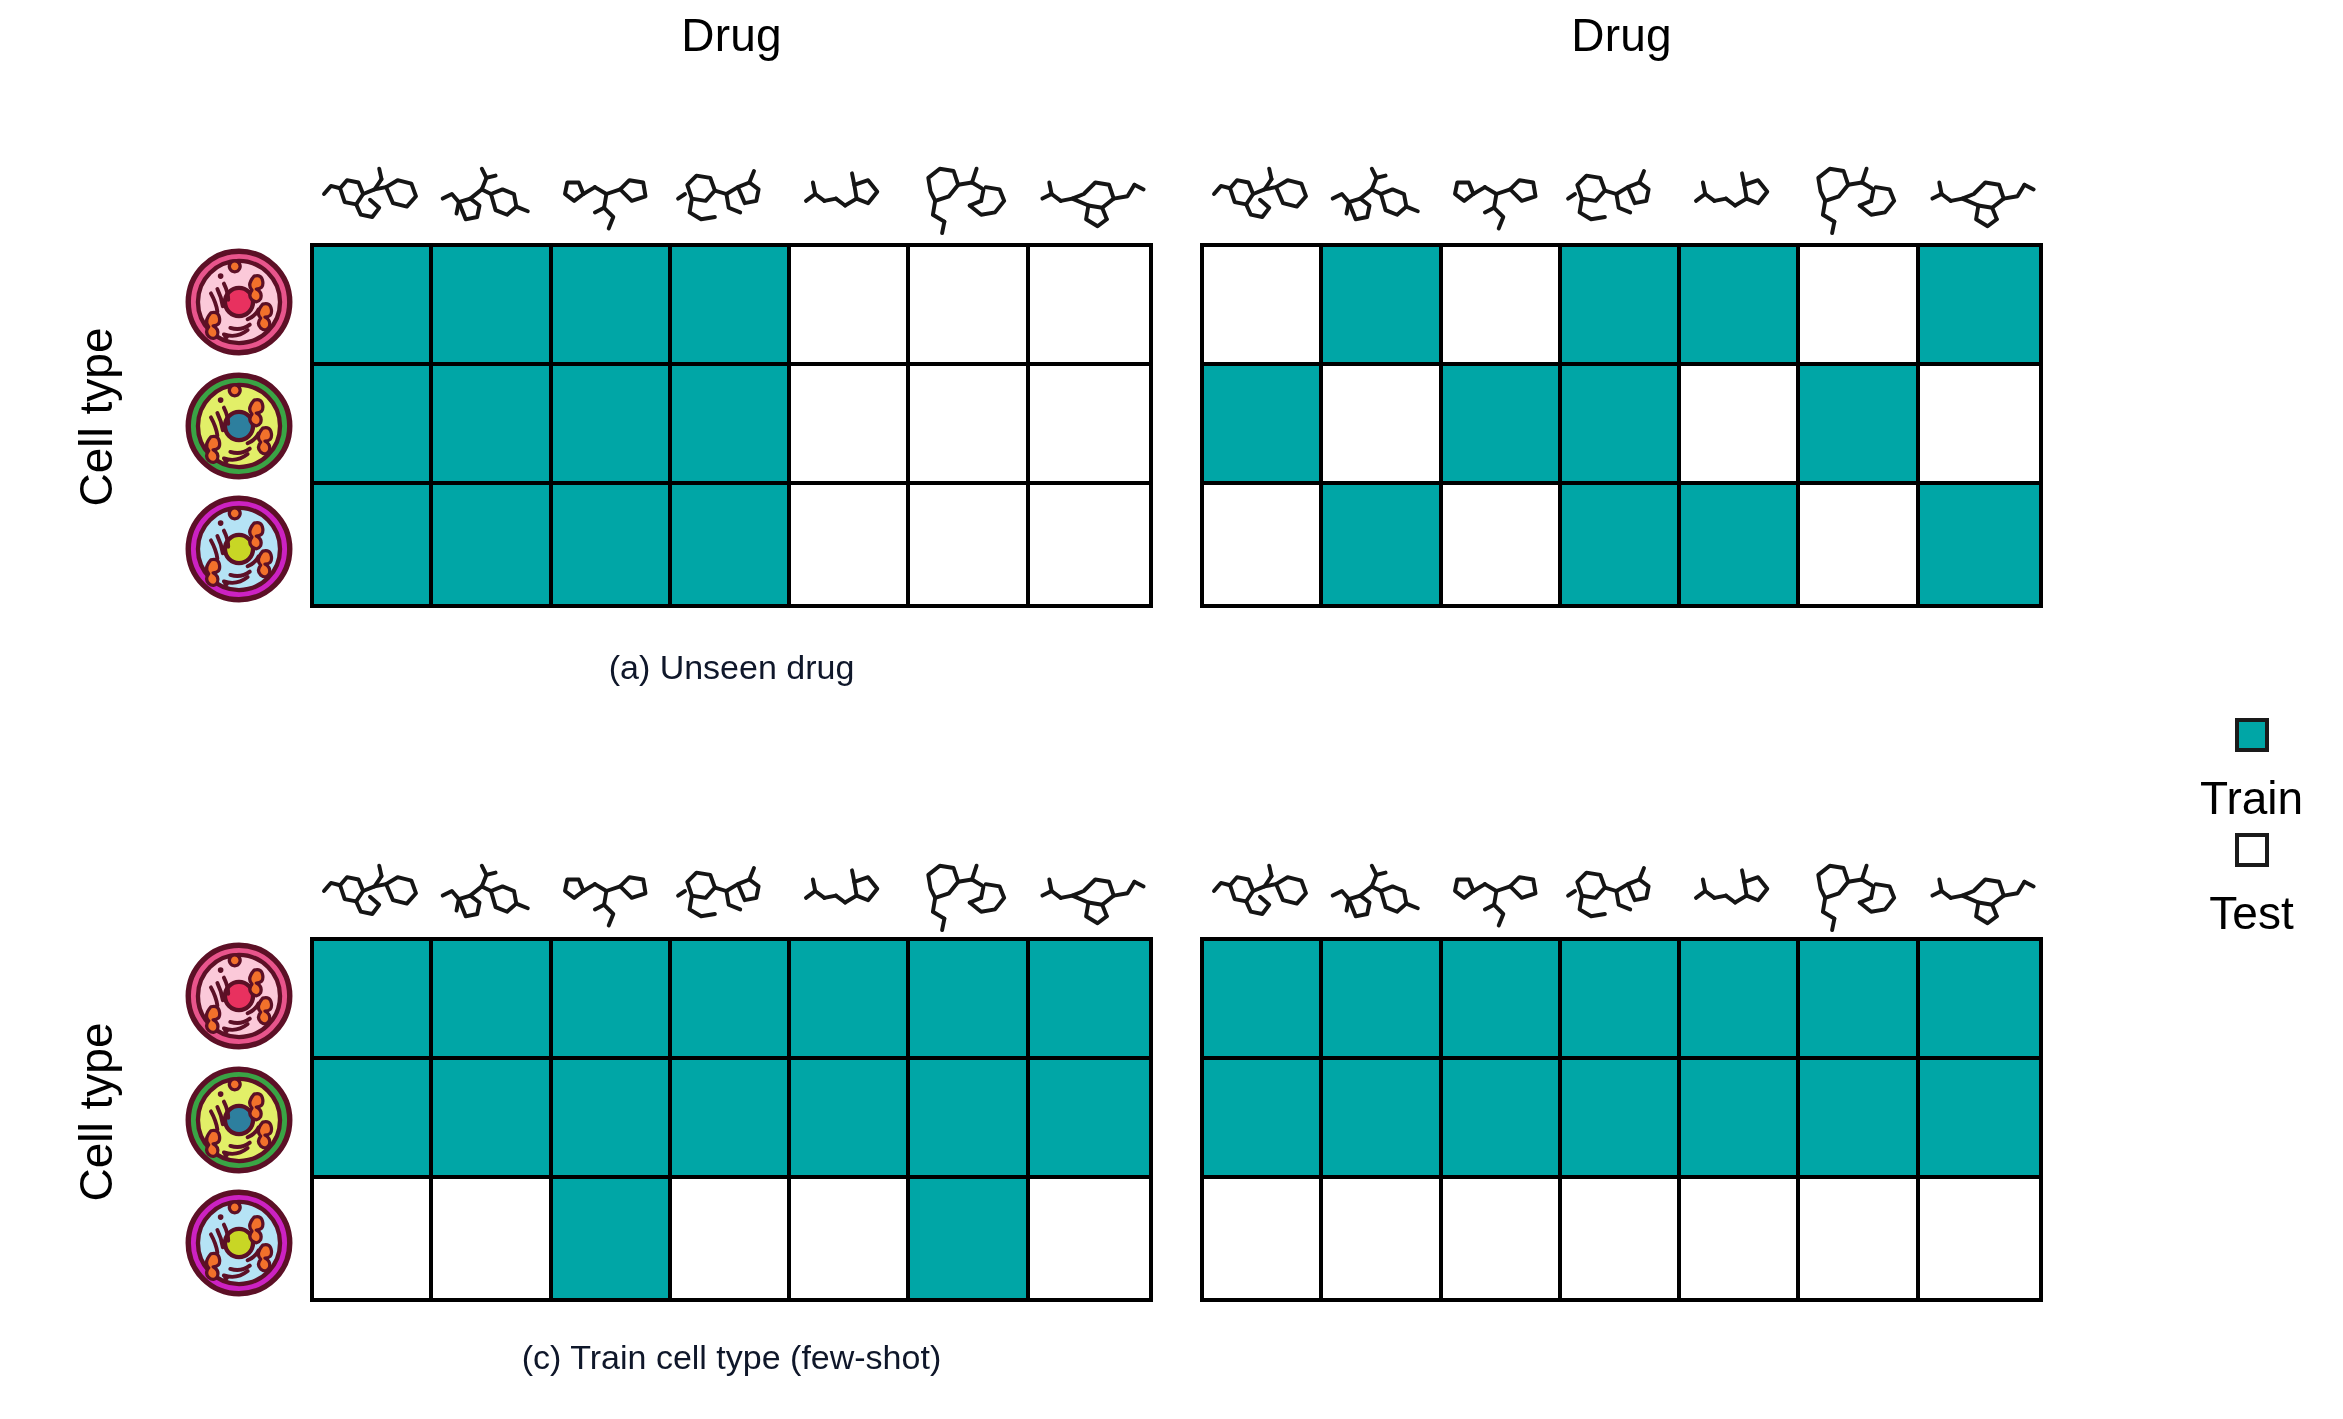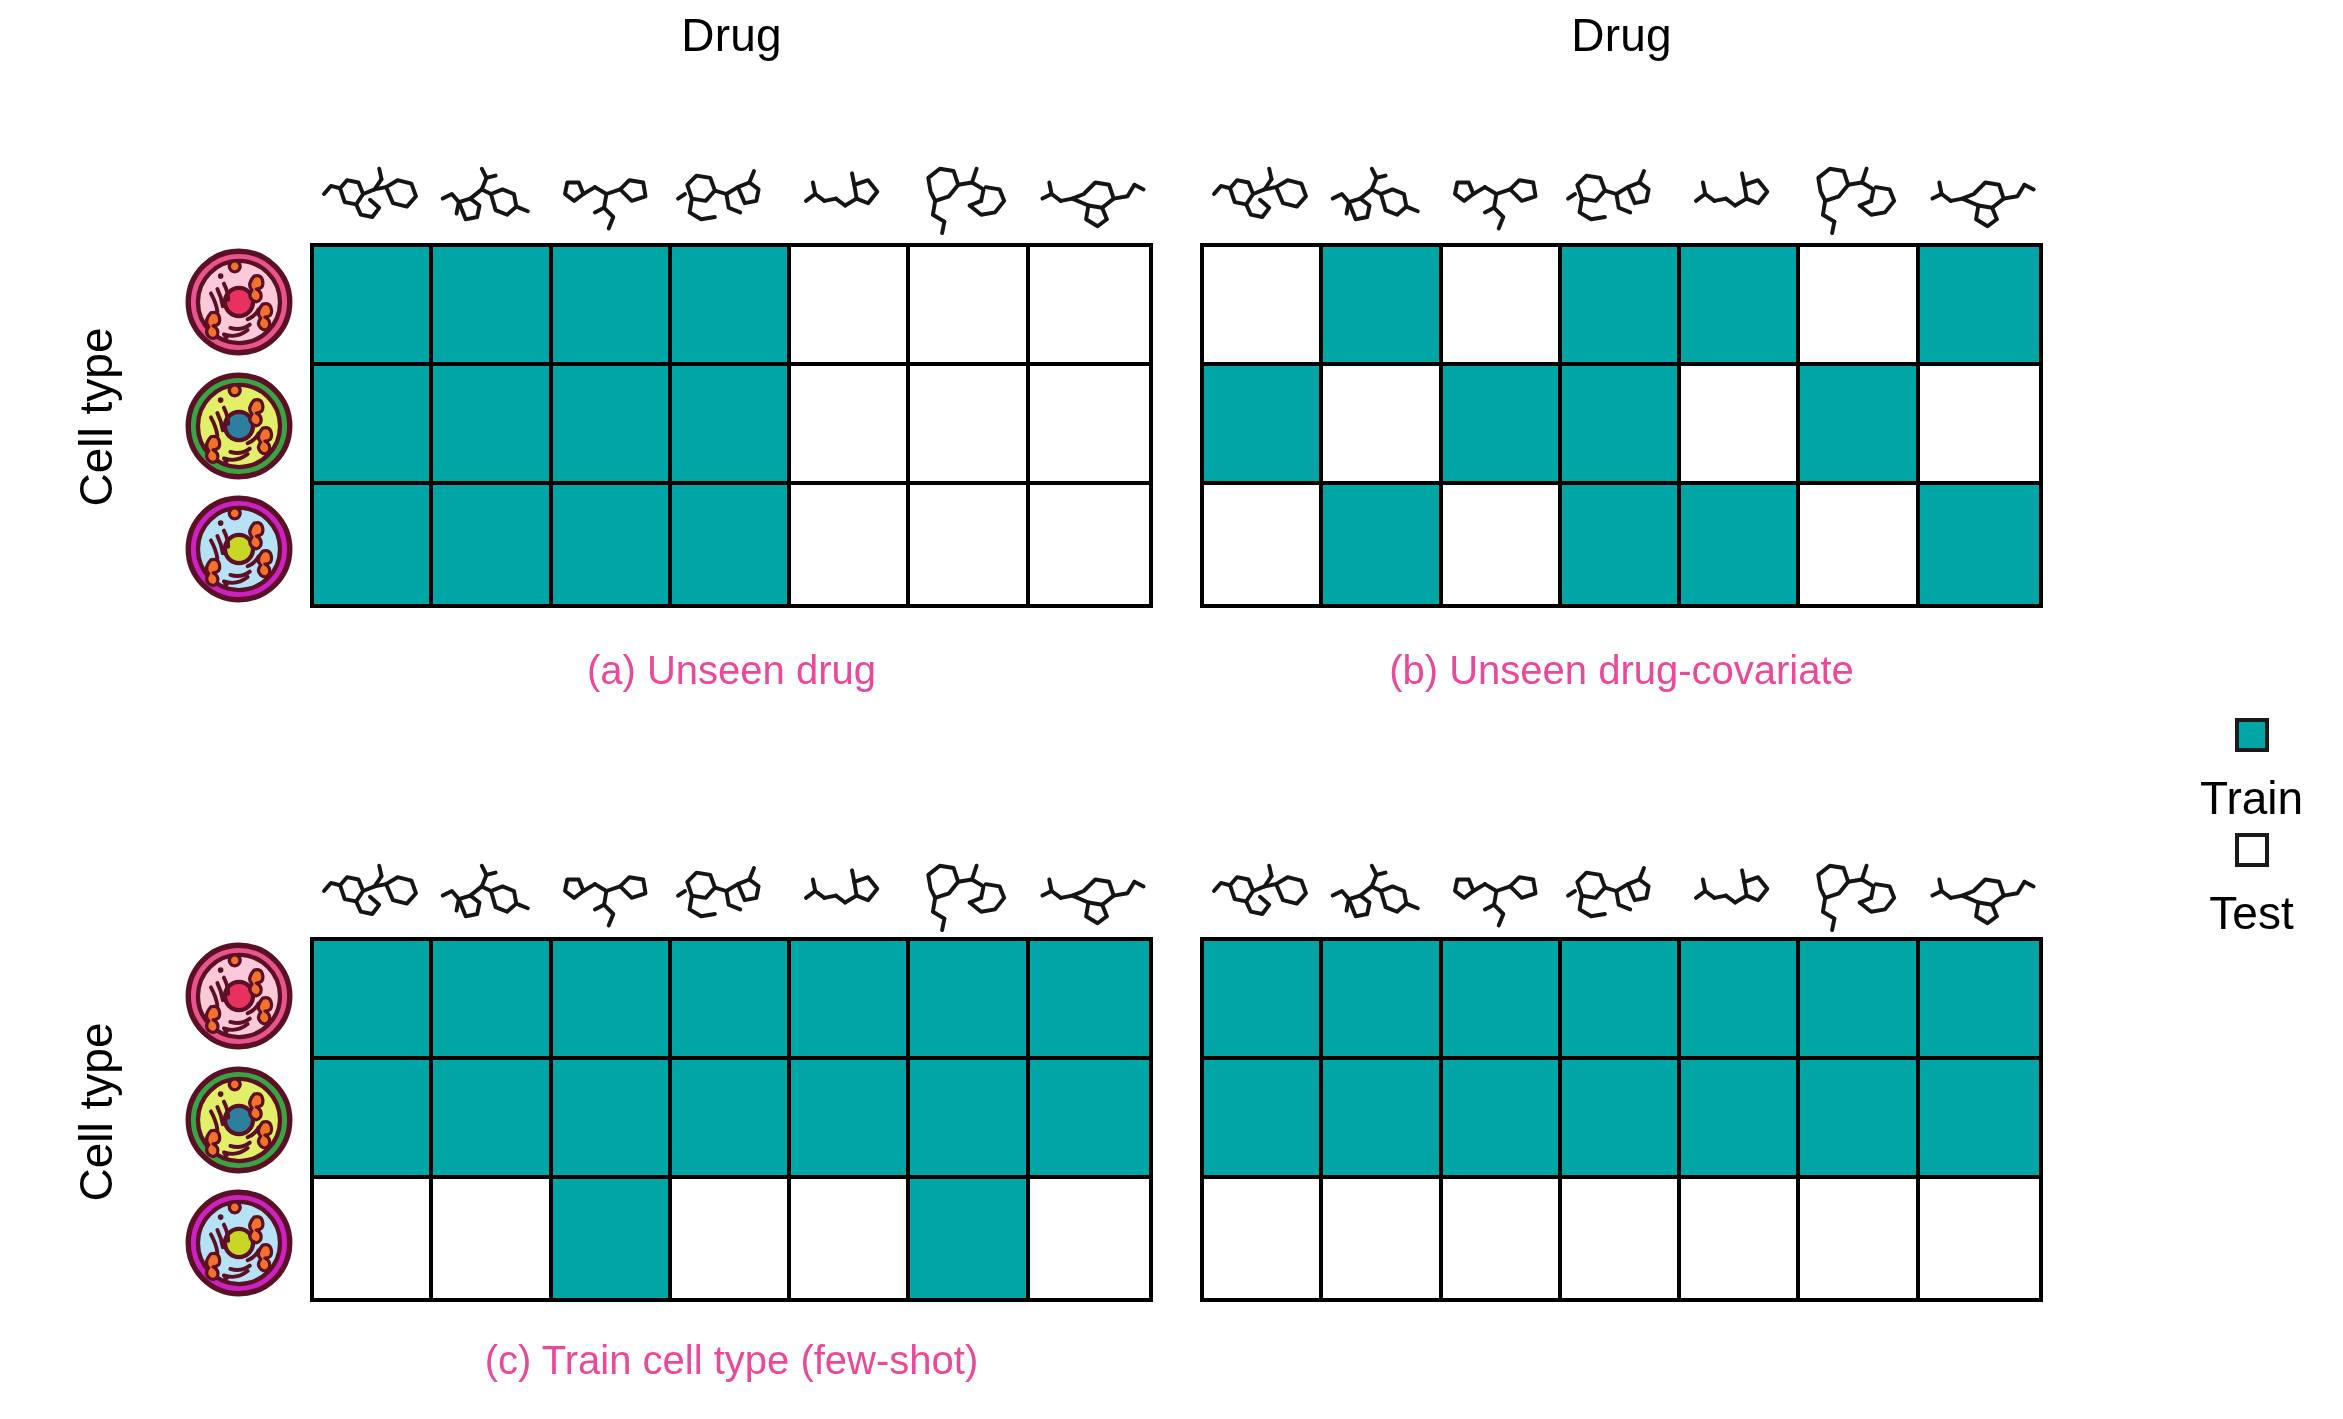--- a/index.html
+++ b/index.html
@@ -37,24 +37,24 @@
     font-size: 46px;
     white-space: nowrap;
     transform-origin: 50% 50%;
     transform: rotate(-90deg);
     color: #000;
   }
 
   
   .panel-caption {
     position: absolute;
-    font-size: 40px;
+    font-size: 34px;
     white-space: nowrap;
     text-align: center;
-    color: #ec4899;
+    color: #0f172a;
   }
 
   
   .grid {
     position: absolute;
     display: grid;
     grid-template-columns: repeat(7, 1fr);
     grid-template-rows: repeat(3, 1fr);
     background: #000000;
     gap: 0;
@@ -451,21 +451,20 @@
       <div class="cell test col-last" style="background: rgb(255, 255, 255);"></div>
       <div class="cell test row-last" style="background: rgb(255, 255, 255);"></div>
       <div class="cell train row-last" style="background: rgb(0, 166, 166);"></div>
       <div class="cell test row-last" style="background: rgb(255, 255, 255);"></div>
       <div class="cell train row-last" style="background: rgb(0, 166, 166);"></div>
       <div class="cell train row-last" style="background: rgb(0, 166, 166);"></div>
       <div class="cell test row-last" style="background: rgb(255, 255, 255);"></div>
       <div class="cell train col-last row-last" style="background: rgb(0, 166, 166);"></div>
     </div>
 
-  <div class="panel-caption" style="left:1152px; top:648px; width:843px;">(b) Unseen drug-covariate</div>
 
   <div class="mol-strip" id="mol-c" style="left:262px; top:845px; width:843px; height:92px;">
       <div class="mol-cell">
         <svg viewBox="0 0 96 80" width="116" height="92">
     <g fill="none" stroke="#151515" stroke-width="3.4" stroke-linecap="round" stroke-linejoin="round">
       <path d="M8 40 L14 33 L22 35"></path>
    <path d="M22 35 L28 28 L38 30 L42 40 L36 49 L26 47 Z"></path>
    <path d="M36 49 L40 58 L50 60 L56 52 L48 45"></path>
    <path d="M42 40 L52 36 L58 27"></path>
    <circle cx="58" cy="27" r="0"></circle>

